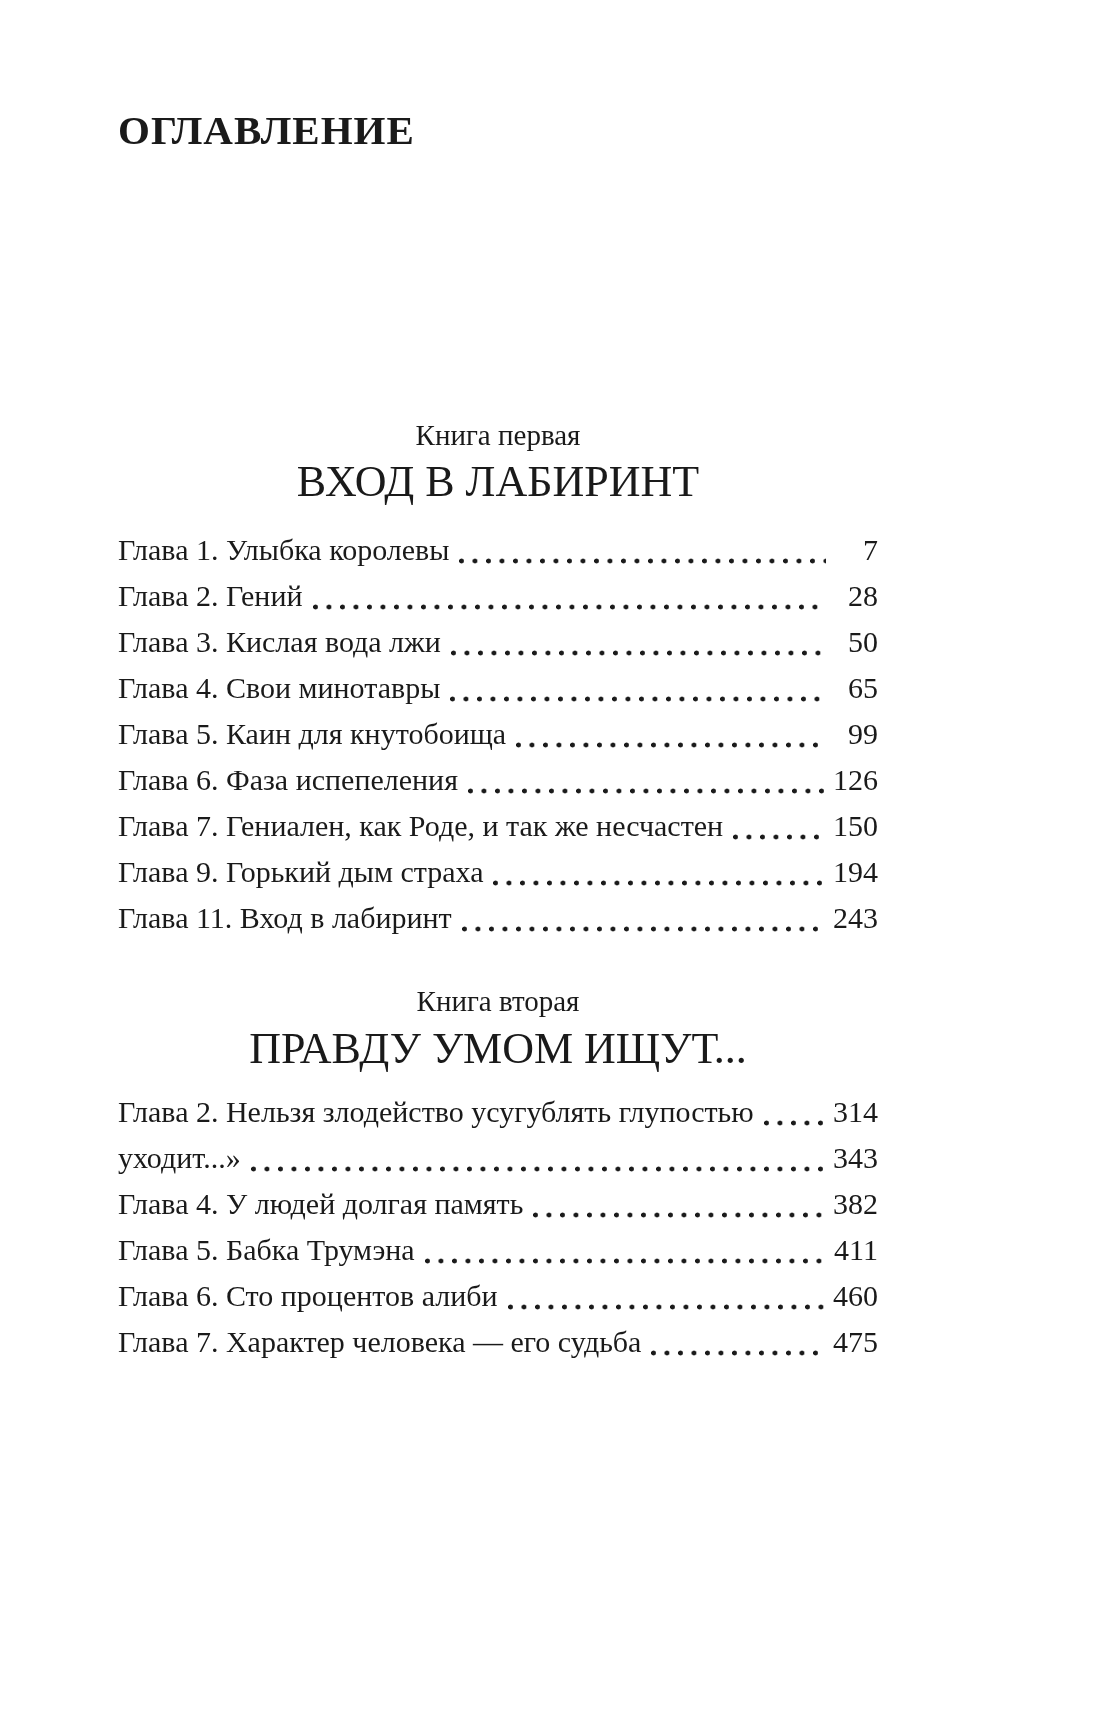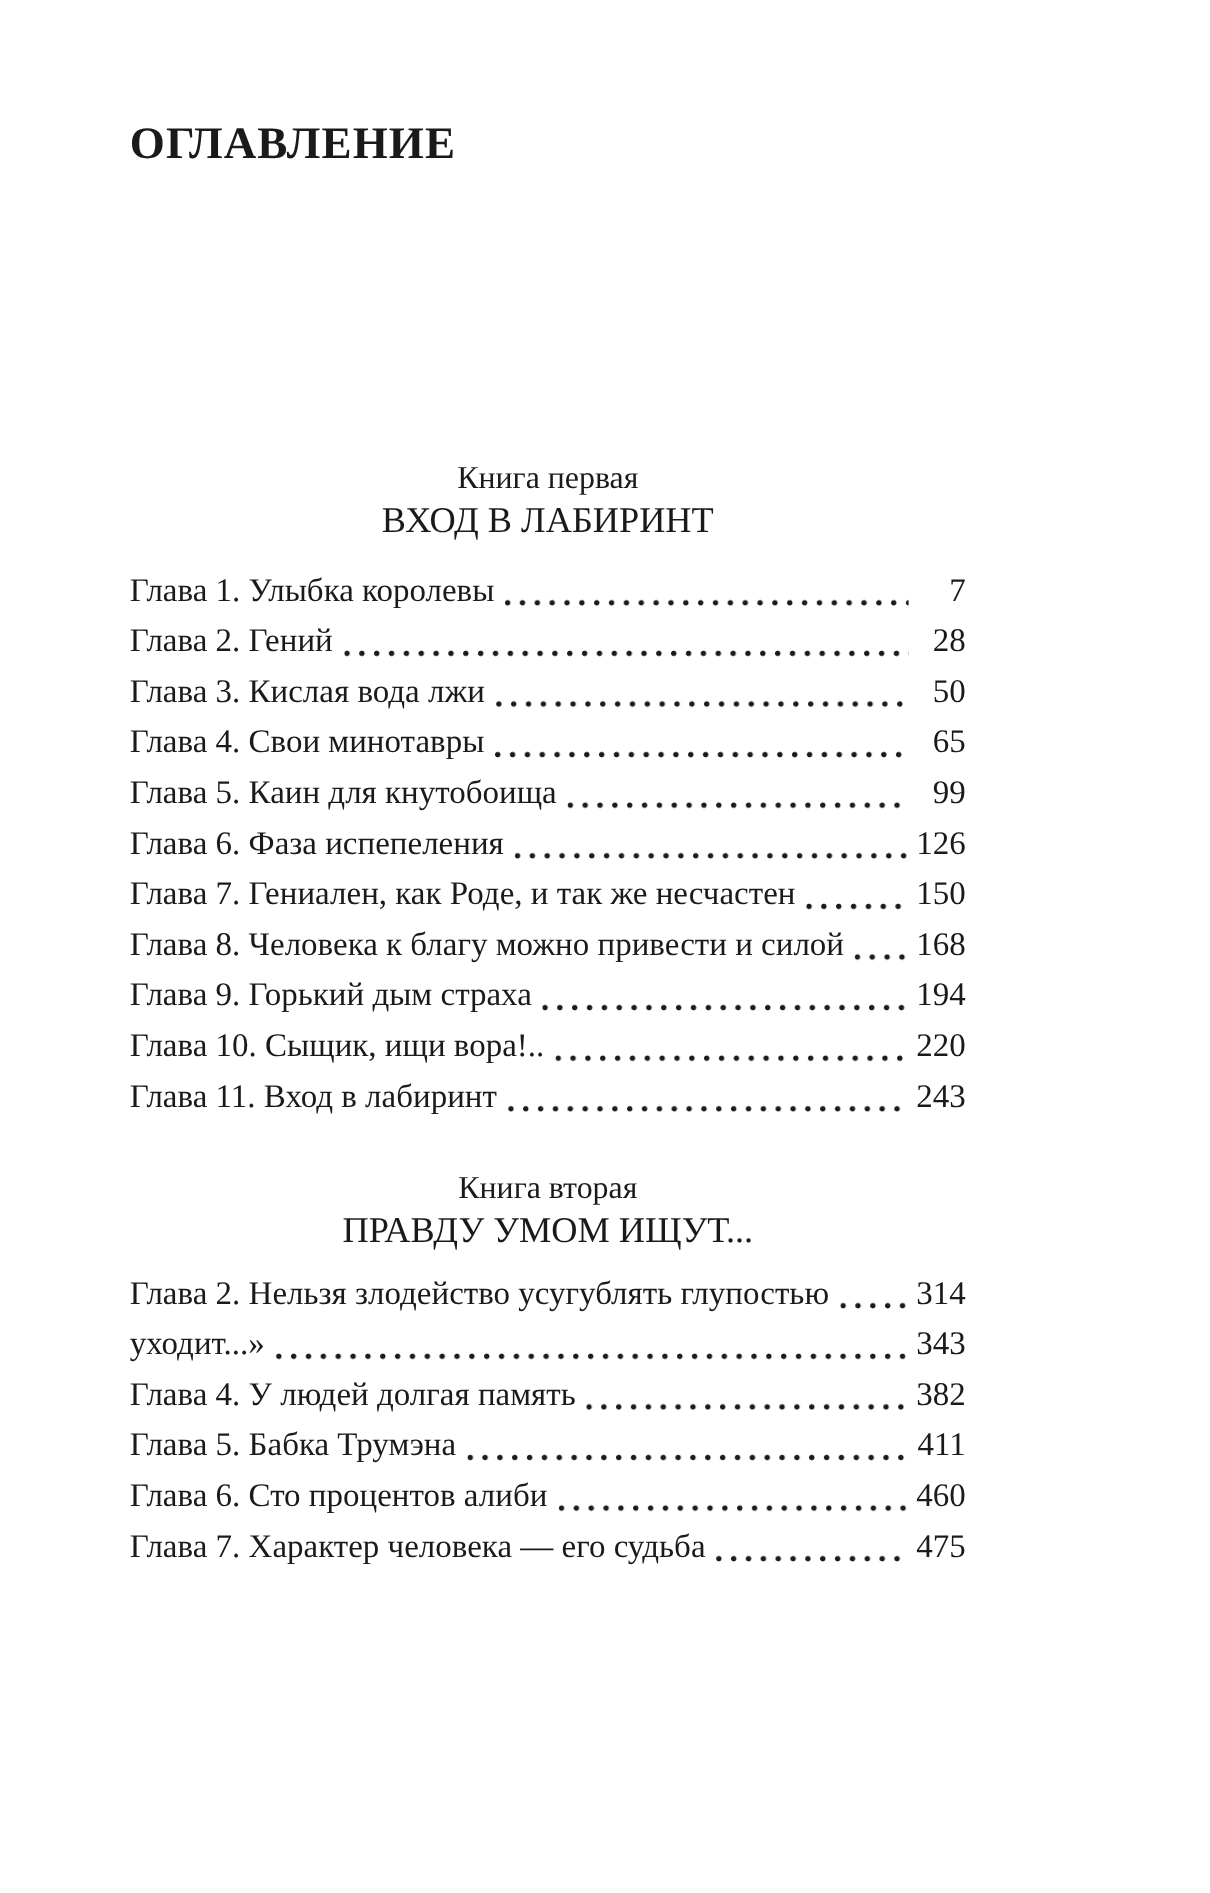--- a/index.html
+++ b/index.html
@@ -29,21 +29,21 @@
   }
   .book-section-1 { margin-top: 262px; }
   .book-section-2 { margin-top: 42px; font-family: Liberation Serif, serif; }
   .part-label {
     text-align: center;
     font-size: 29px;
     line-height: 1.25;
   }
   .part-title {
     text-align: center;
-    font-size: 33px;
+    font-size: 44px;
     line-height: 1.25;
     margin-top: 1px;
   }
   .rows-1 { margin-top: 18px; }
   .rows-2 { margin-top: 13px; }
   .toc-row {
     display: flex;
     align-items: flex-start;
     font-size: 30px;
     line-height: 46px;
@@ -107,33 +107,23 @@
         <span class="toc-label">Глава 6. Фаза испепеления</span>
         <span class="leader"></span>
         <span class="page-num">126</span>
       </div>
       <div class="toc-row">
         <span class="toc-label">Глава 7. Гениален, как Роде, и так же несчастен</span>
         <span class="leader"></span>
         <span class="page-num">150</span>
       </div>
       <div class="toc-row">
-        <span class="toc-label">Глава 8. Человека к благу можно привести и силой</span>
-        <span class="leader"></span>
-        <span class="page-num">168</span>
-      </div>
-      <div class="toc-row">
         <span class="toc-label">Глава 9. Горький дым страха</span>
         <span class="leader"></span>
         <span class="page-num">194</span>
-      </div>
-      <div class="toc-row">
-        <span class="toc-label">Глава 10. Сыщик, ищи вора!..</span>
-        <span class="leader"></span>
-        <span class="page-num">220</span>
       </div>
       <div class="toc-row">
         <span class="toc-label">Глава 11. Вход в лабиринт</span>
         <span class="leader"></span>
         <span class="page-num">243</span>
       </div>
     </div>
   </div>
 
   <div class="book-section-2">

